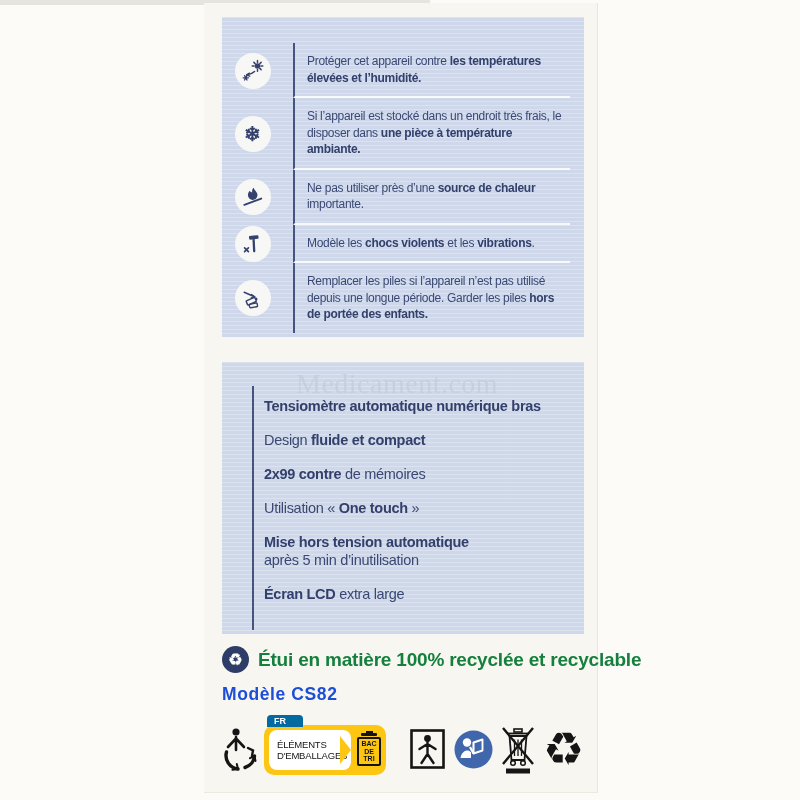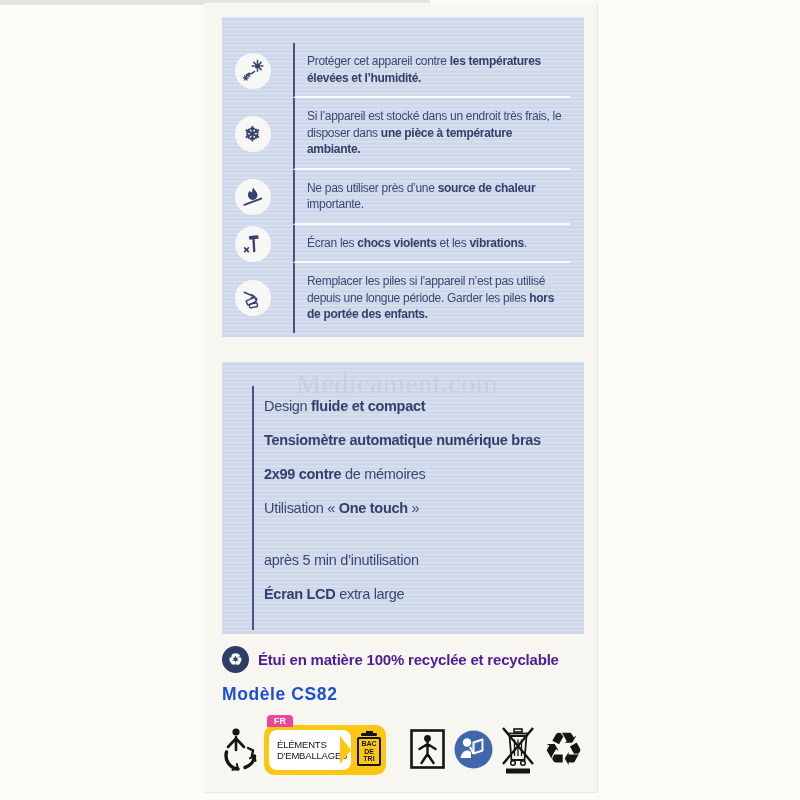--- a/index.html
+++ b/index.html
@@ -64,34 +64,34 @@
     z-index:3;pointer-events:none;
   }
 
   
   .eco-row{position:absolute;left:222px;top:646px;display:flex;align-items:center;gap:9px;}
   .eco-circle{
     width:27px;height:27px;border-radius:50%;background:#2e3c68;
     color:#fff;display:flex;align-items:center;justify-content:center;
     font-size:16px;line-height:1;font-weight:bold;flex:none;
   }
-  .eco-note{font-size:15px;font-weight:bold;color:#4c1d95;letter-spacing:-0.2px;}
+  .eco-note{font-size:19px;font-weight:bold;color:#15803d;letter-spacing:-0.2px;}
   .model{position:absolute;left:222px;top:684px;font-size:17.5px;font-weight:bold;color:#1d4ed8;letter-spacing:.6px;}
 
   .badges{position:absolute;left:221px;top:718px;height:62px;display:flex;align-items:center;}
   .badge{flex:none;}
   
   .infotri{
     position:relative;width:122px;height:50px;margin:0 24px 0 5px;
     background:#fcc613;border-radius:10px;margin-top:2px;
   }
   .fr-tab{
     position:absolute;top:-10px;left:3px;
-    background:#ec4899;border-radius:4px 4px 0 0;
-    padding:1px 7px 0 7px;font-size:9px;font-weight:bold;color:#fff;line-height:11px;
+    background:#0369a1;border-radius:4px 4px 0 0;
+    padding:1px 17px 0 7px;font-size:9px;font-weight:bold;color:#fff;line-height:11px;
   }
   .pill{
     position:absolute;left:5px;top:5px;bottom:5px;width:82px;
     background:#fff;border-radius:8px;
     display:flex;align-items:center;padding-left:8px;box-sizing:border-box;
     font-size:9.5px;font-weight:normal;color:#151515;line-height:1.2;letter-spacing:-0.2px;
   }
   .pill::after{
     content:"";position:absolute;right:0;top:50%;transform:translateY(-50%);
     width:0;height:0;border-top:14px solid transparent;border-bottom:14px solid transparent;
@@ -171,21 +171,21 @@
           <svg width="24" height="24" viewBox="0 0 24 24">
             <g fill="#35426e" stroke="#35426e">
               <rect x="8" y="3.6" width="9.5" height="3.6" rx="0.9" transform="rotate(-7 12.7 5.4)" stroke="none"></rect>
               <path d="M12.6 7.6 L13.2 19.2" fill="none" stroke-width="2.3" stroke-linecap="round"></path>
               <path d="M3.6 15.8 L7.4 19.6 M7.4 15.8 L3.6 19.6" fill="none" stroke-width="1.7" stroke-linecap="round"></path>
             </g>
           </svg>
         </div>
       </div>
       <div class="stext">
-        <span>Écran les </span><b>chocs violents</b><span> et les </span><b>vibrations</b><span>.</span>
+        <span>Modèle les </span><b>chocs violents</b><span> et les </span><b>vibrations</b><span>.</span>
       </div>
     </div>
 
     <div class="srow">
       <div class="sicon">
         <div class="circle">
           <svg width="24" height="24" viewBox="0 0 24 24">
             <g stroke="#35426e" fill="none">
               <path d="M3.2 6.2 L13.5 10.8" stroke-width="1.5" stroke-linecap="round"></path>
               <path d="M10.6 8.4 L13.9 10.9 L10.2 11.9" stroke-width="1.3" stroke-linejoin="round" stroke-linecap="round"></path>
@@ -201,25 +201,25 @@
         </div>
       </div>
       <div class="stext">
         <span>Remplacer les piles si l’appareil n’est pas utilisé depuis une longue période. Garder les piles </span><b>hors de portée des enfants.</b>
       </div>
     </div>
   </div>
 
   <div class="panel" id="features-panel">
     <div class="feat">
+      <div class="fline"><b>Tensiomètre automatique numérique bras</b></div>
       <div class="fline"><span>Design </span><b>fluide et compact</b></div>
-      <div class="fline"><b>Tensiomètre automatique numérique bras</b></div>
       <div class="fline"><b>2x99 contre</b><span> de mémoires</span></div>
       <div class="fline"><span>Utilisation « </span><b>One touch</b><span> »</span></div>
-      <div class="fline"><br><span>après 5 min d’inutilisation</span></div>
+      <div class="fline"><b>Mise hors tension automatique</b><br><span>après 5 min d’inutilisation</span></div>
       <div class="fline"><b>Écran LCD</b><span> extra large</span></div>
     </div>
   </div>
 
   <div class="eco-row">
     <div class="eco-circle">
         <span>♻</span>
       </div>
     <div class="eco-note">Étui en matière 100% recyclée et recyclable</div>
   </div>

